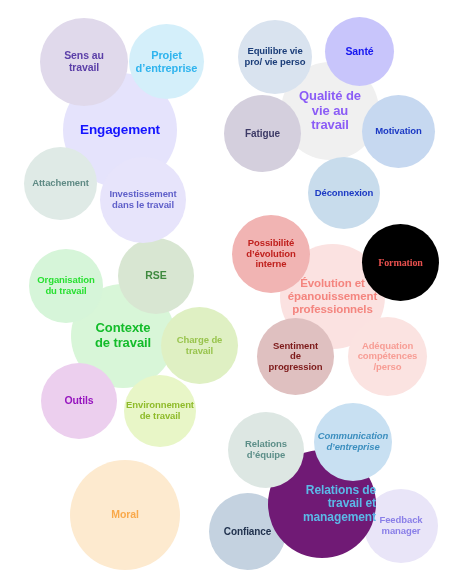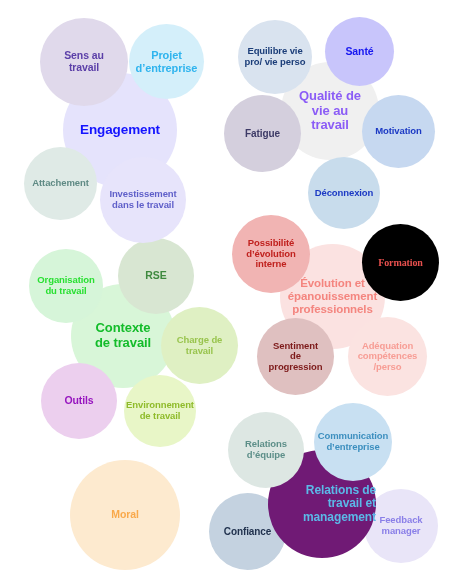--- a/index.html
+++ b/index.html
@@ -128,21 +128,21 @@
     </div>
     <div class="bubble z2" style="left: 348px; top: 317px; width: 79px; height: 79px; background: rgb(251, 227, 225); color: rgb(247, 157, 149); font-size: 9.5px;">
       <span class="lbl">Adéquation
 compétences
 /perso</span>
     </div>
     <div class="bubble z3" style="left: 228px; top: 412px; width: 76px; height: 76px; background: rgb(221, 231, 227); color: rgb(93, 143, 137); font-size: 9.5px;">
       <span class="lbl">Relations
 d’équipe</span>
     </div>
-    <div class="bubble z3" style="left: 314px; top: 403px; width: 78px; height: 78px; background: rgb(200, 224, 242); color: rgb(61, 143, 191); font-size: 9.5px;">
+    <div class="bubble z3" style="left: 314px; top: 403px; width: 78px; height: 78px; background: rgb(200, 224, 242); color: rgb(61, 143, 191); font-size: 9.5px; font-style: italic;">
       <span class="lbl">Communication
 d’entreprise</span>
     </div>
     <div class="bubble z2" style="left: 268px; top: 450px; width: 108px; height: 108px; background: #701a75; color: rgb(91, 185, 232); font-size: 12px; text-align: right;">
       <span class="lbl">Relations de
 travail et
 management</span>
     </div>
     <div class="bubble z1" style="left: 209px; top: 493px; width: 77px; height: 77px; background: rgb(196, 210, 224); color: rgb(33, 50, 78); font-size: 10px;">
       <span class="lbl">Confiance</span>

